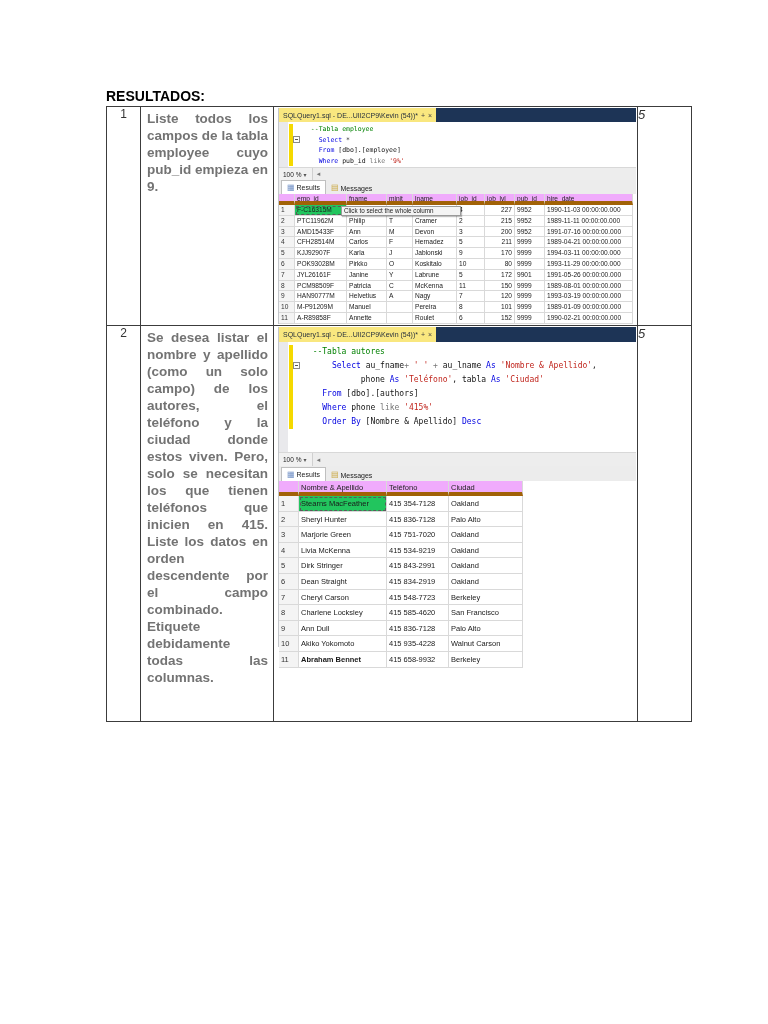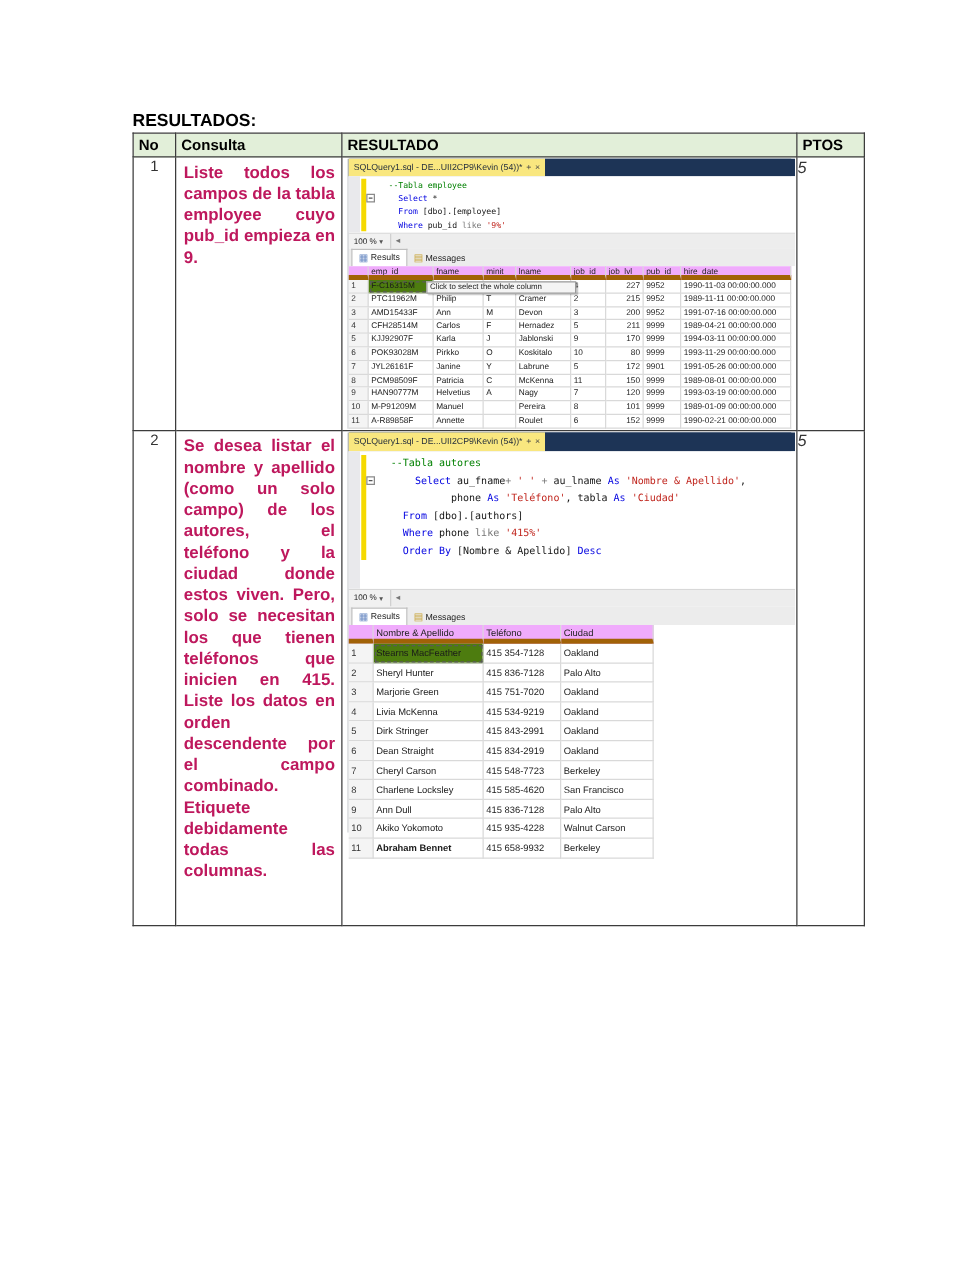--- a/index.html
+++ b/index.html
@@ -7,21 +7,21 @@
        font-family:"Liberation Sans",sans-serif;-webkit-font-smoothing:antialiased;}
 
   .doc-title{position:absolute;left:106px;top:88px;font-size:14px;font-weight:bold;color:#000;}
 
   table.doc{position:absolute;left:106px;top:106px;width:585px;border-collapse:collapse;table-layout:fixed;}
   table.doc td, table.doc th{border:1px solid #3c3c3c;vertical-align:top;padding:0;}
   table.doc th{background:#e2efd9;font-size:12px;color:#000;text-align:left;padding:2px 4px;height:13px;}
   th.c{text-align:center;padding:2px 0;}
   td.no-cell{text-align:center;vertical-align:middle;font-size:12px;color:#333;}
   td.ptos-cell{vertical-align:middle;font-size:13px;font-style:italic;color:#333;padding-left:8px;}
-  .consulta{color:#be185d;font-weight:bold;font-size:13.5px;line-height:17px;text-align:justify;padding:3px 5px 2px 6px;}
+  .consulta{color:#737373;font-weight:bold;font-size:13.5px;line-height:17px;text-align:justify;padding:3px 5px 2px 6px;}
 
   
   .shot{position:relative;margin:1px 0 0 4px;width:358px;background:#fff;border-left:1px solid #c3c6ca;box-sizing:border-box;}
   .tabbar{display:flex;background:#1d3456;align-items:stretch;}
   #shot1 .tabbar{height:14px;} #shot2 .tabbar{height:15px;}
   .sqltab{background:#f9e77f;color:#1f2a3a;font-size:7px;display:flex;align-items:center;gap:3px;
           padding:0 4px;white-space:nowrap;font-family:"Liberation Sans",sans-serif;}
   .tab-ico{font-size:7px;color:#444;line-height:1;}
   .navy-fill{flex:1;background:#1d3456;margin-right:3px;}
 
@@ -54,47 +54,41 @@
   .ico-msg{color:#c9a53a;font-size:8px;line-height:1;}
 
   
   .grid{position:relative;background:#fff;font-family:"Liberation Sans",sans-serif;}
   .g-row{display:flex;}
   .g-cell{box-sizing:border-box;border-right:1px solid #d9d9d9;border-bottom:1px solid #d9d9d9;
           overflow:hidden;white-space:nowrap;padding:0 2px;color:#1a1a1a;}
   .g-head .g-cell{background:#f0abfc;border-bottom:4px solid #a16207;color:#222;}
   .g-num{background:#f4f4f4;color:#333;}
   .g-right{text-align:right;}
-  .g-selected{background:#4d7c0f;outline:1px dashed #5a5a5a;outline-offset:-2px;}
+  .g-selected{background:#22c55e;outline:1px dashed #5a5a5a;outline-offset:-2px;}
   .grid1 .g-cell{height:10.8px;font-size:6.6px;line-height:10.3px;}
   .grid1 .g-head .g-cell{height:11px;line-height:10.5px;}
   .grid2 .g-cell{height:15.6px;font-size:7.5px;line-height:15px;}
   .grid2 .g-head .g-cell{height:15px;line-height:14.5px;}
   .tooltip{position:absolute;left:62px;top:12px;width:120px;height:10px;background:#f4f4f4;border:1px solid #9a9a9a;
            font-size:6.3px;line-height:8.5px;padding:0 2px;color:#222;box-shadow:1px 1px 1px rgba(0,0,0,.25);z-index:5;box-sizing:border-box;}
 </style>
 </head>
 <body>
 
 <div class="doc-title">RESULTADOS:</div>
 
 <table class="doc">
   <colgroup>
       <col style="width:34px">
       <col style="width:133px">
       <col style="width:364px">
       <col style="width:54px">
     </colgroup>
   <tbody>
-      <tr style="height:18px">
-    <th class="c">No</th>
-    <th>Consulta</th>
-    <th>RESULTADO</th>
-    <th class="c">PTOS</th>
-  </tr>
 
   <tr style="height:219px">
     <td class="no-cell">1</td>
     <td>
           <div class="consulta">Liste todos los campos de la tabla employee cuyo pub_id empieza en 9.</div>
         </td>
     <td>
       <div class="shot" id="shot1" style="height:216px">
         <div class="tabbar">
           <div class="sqltab">

